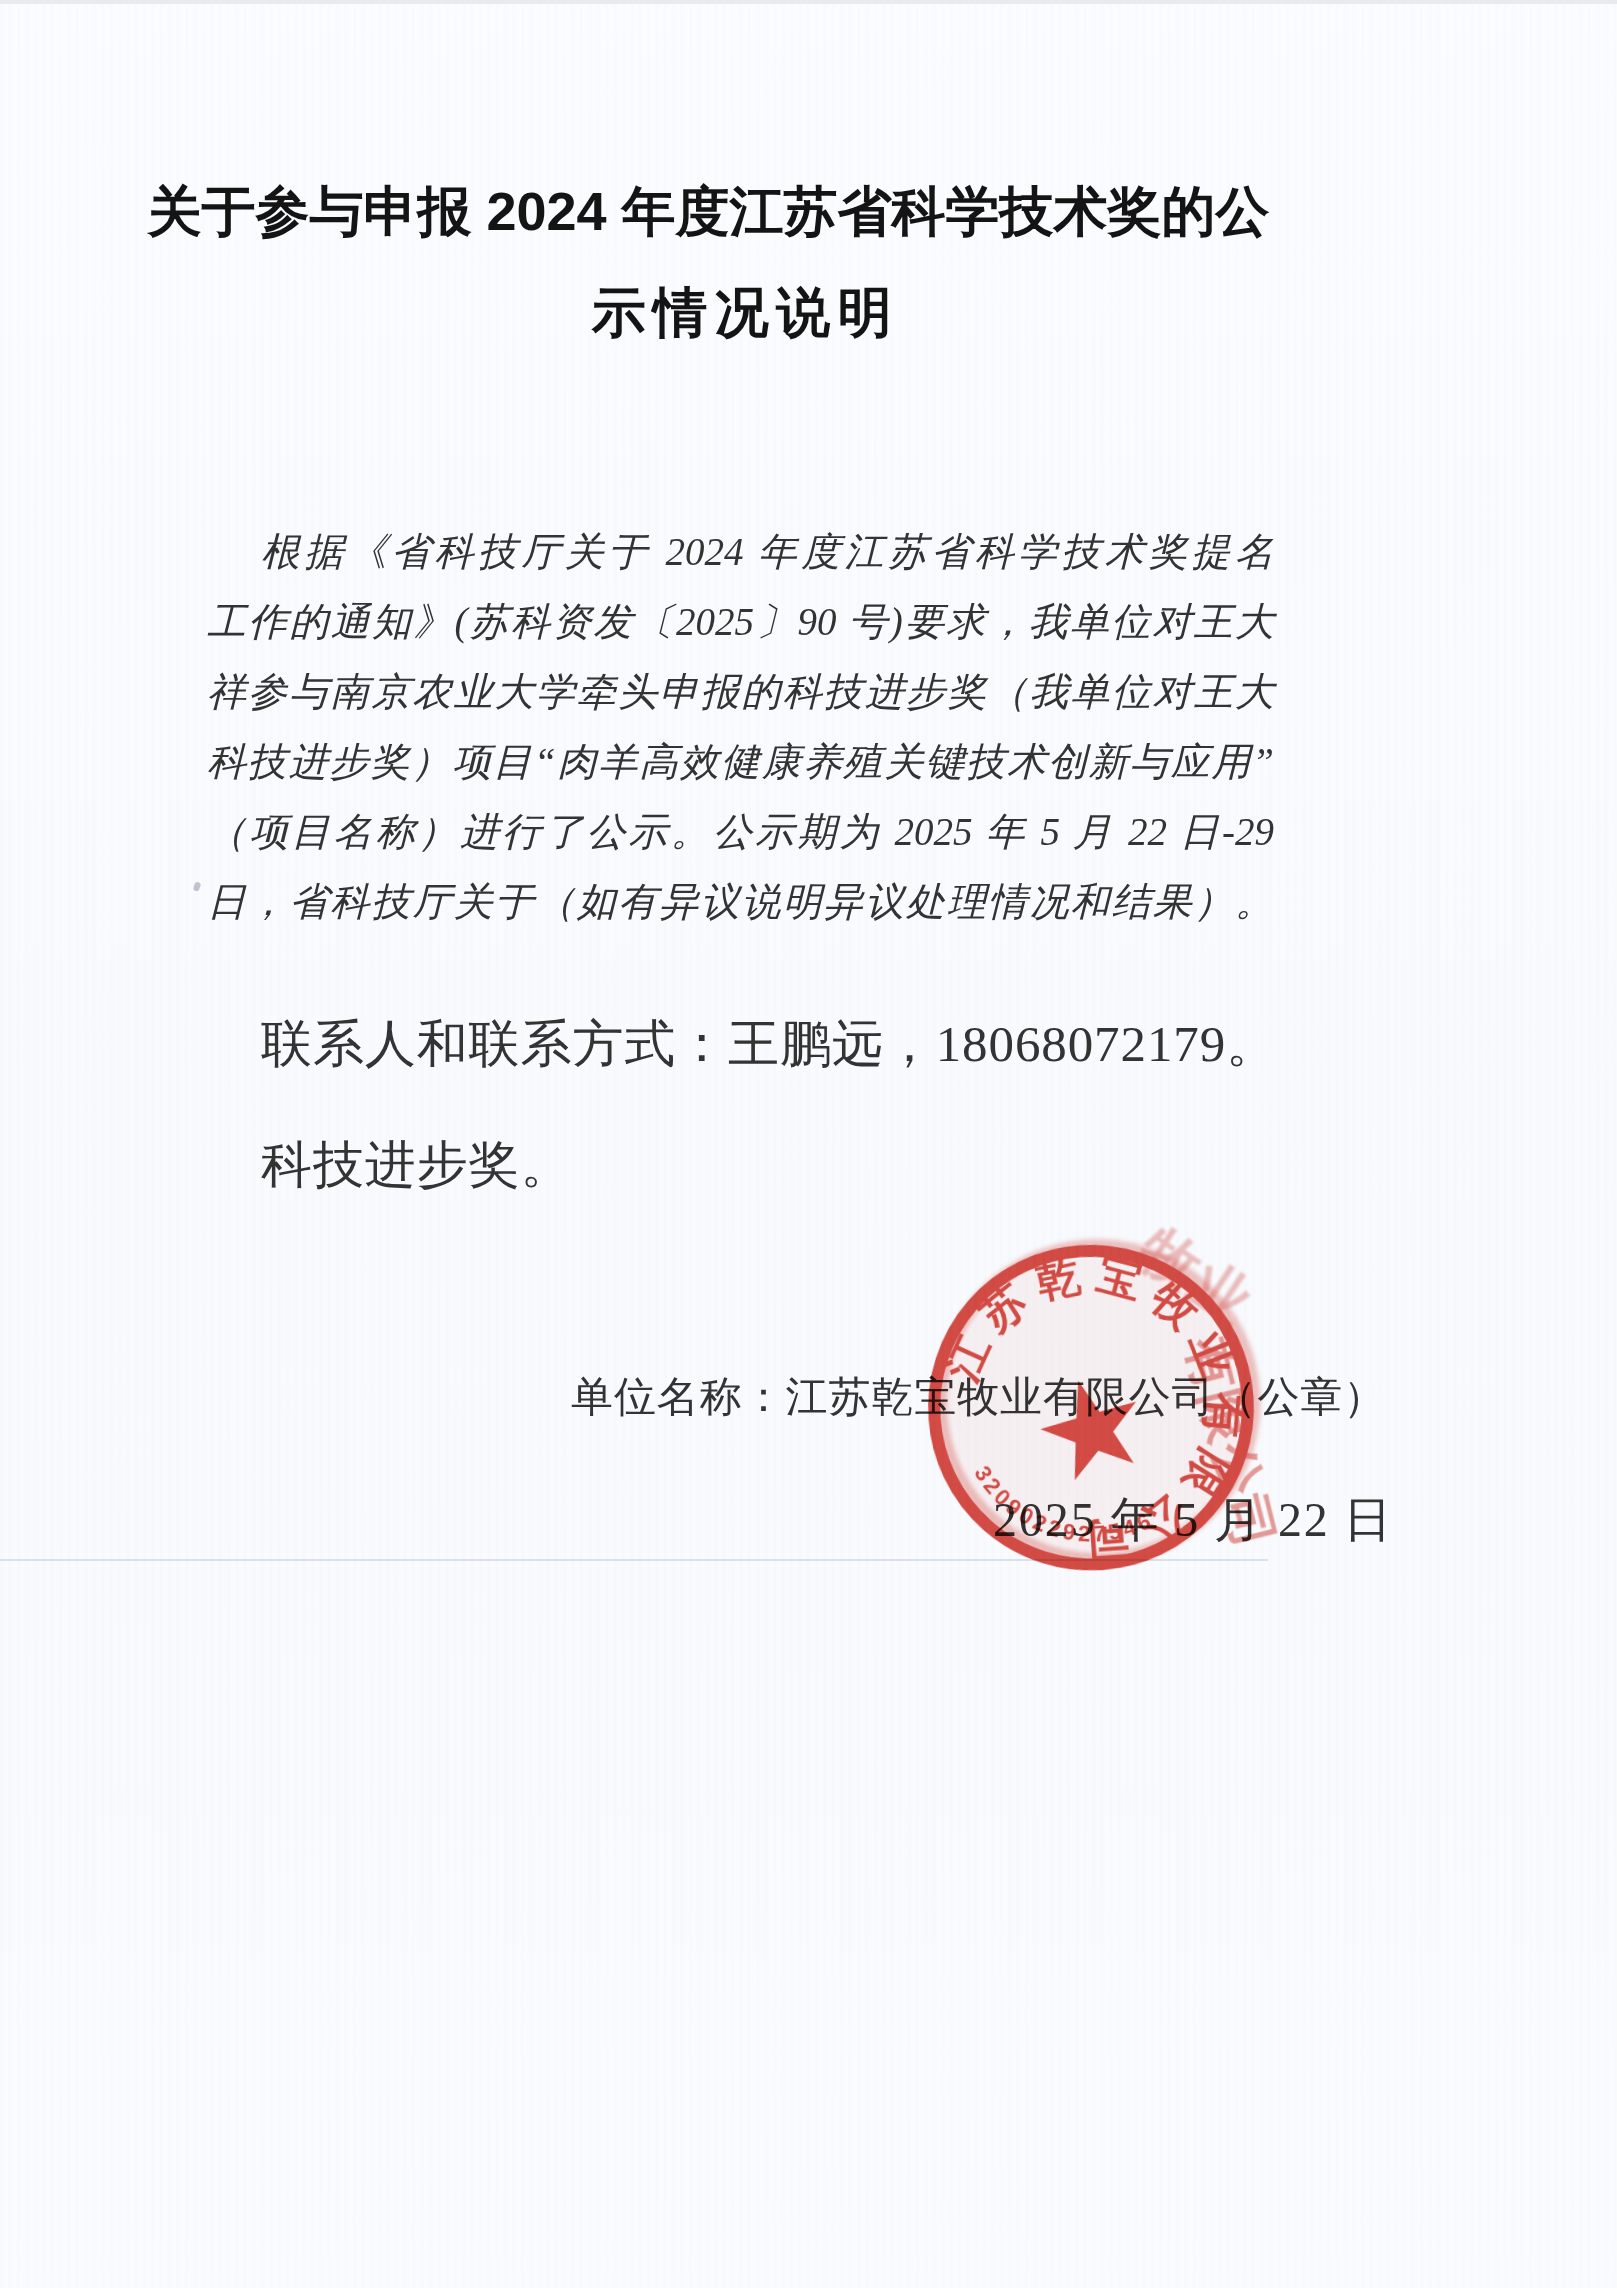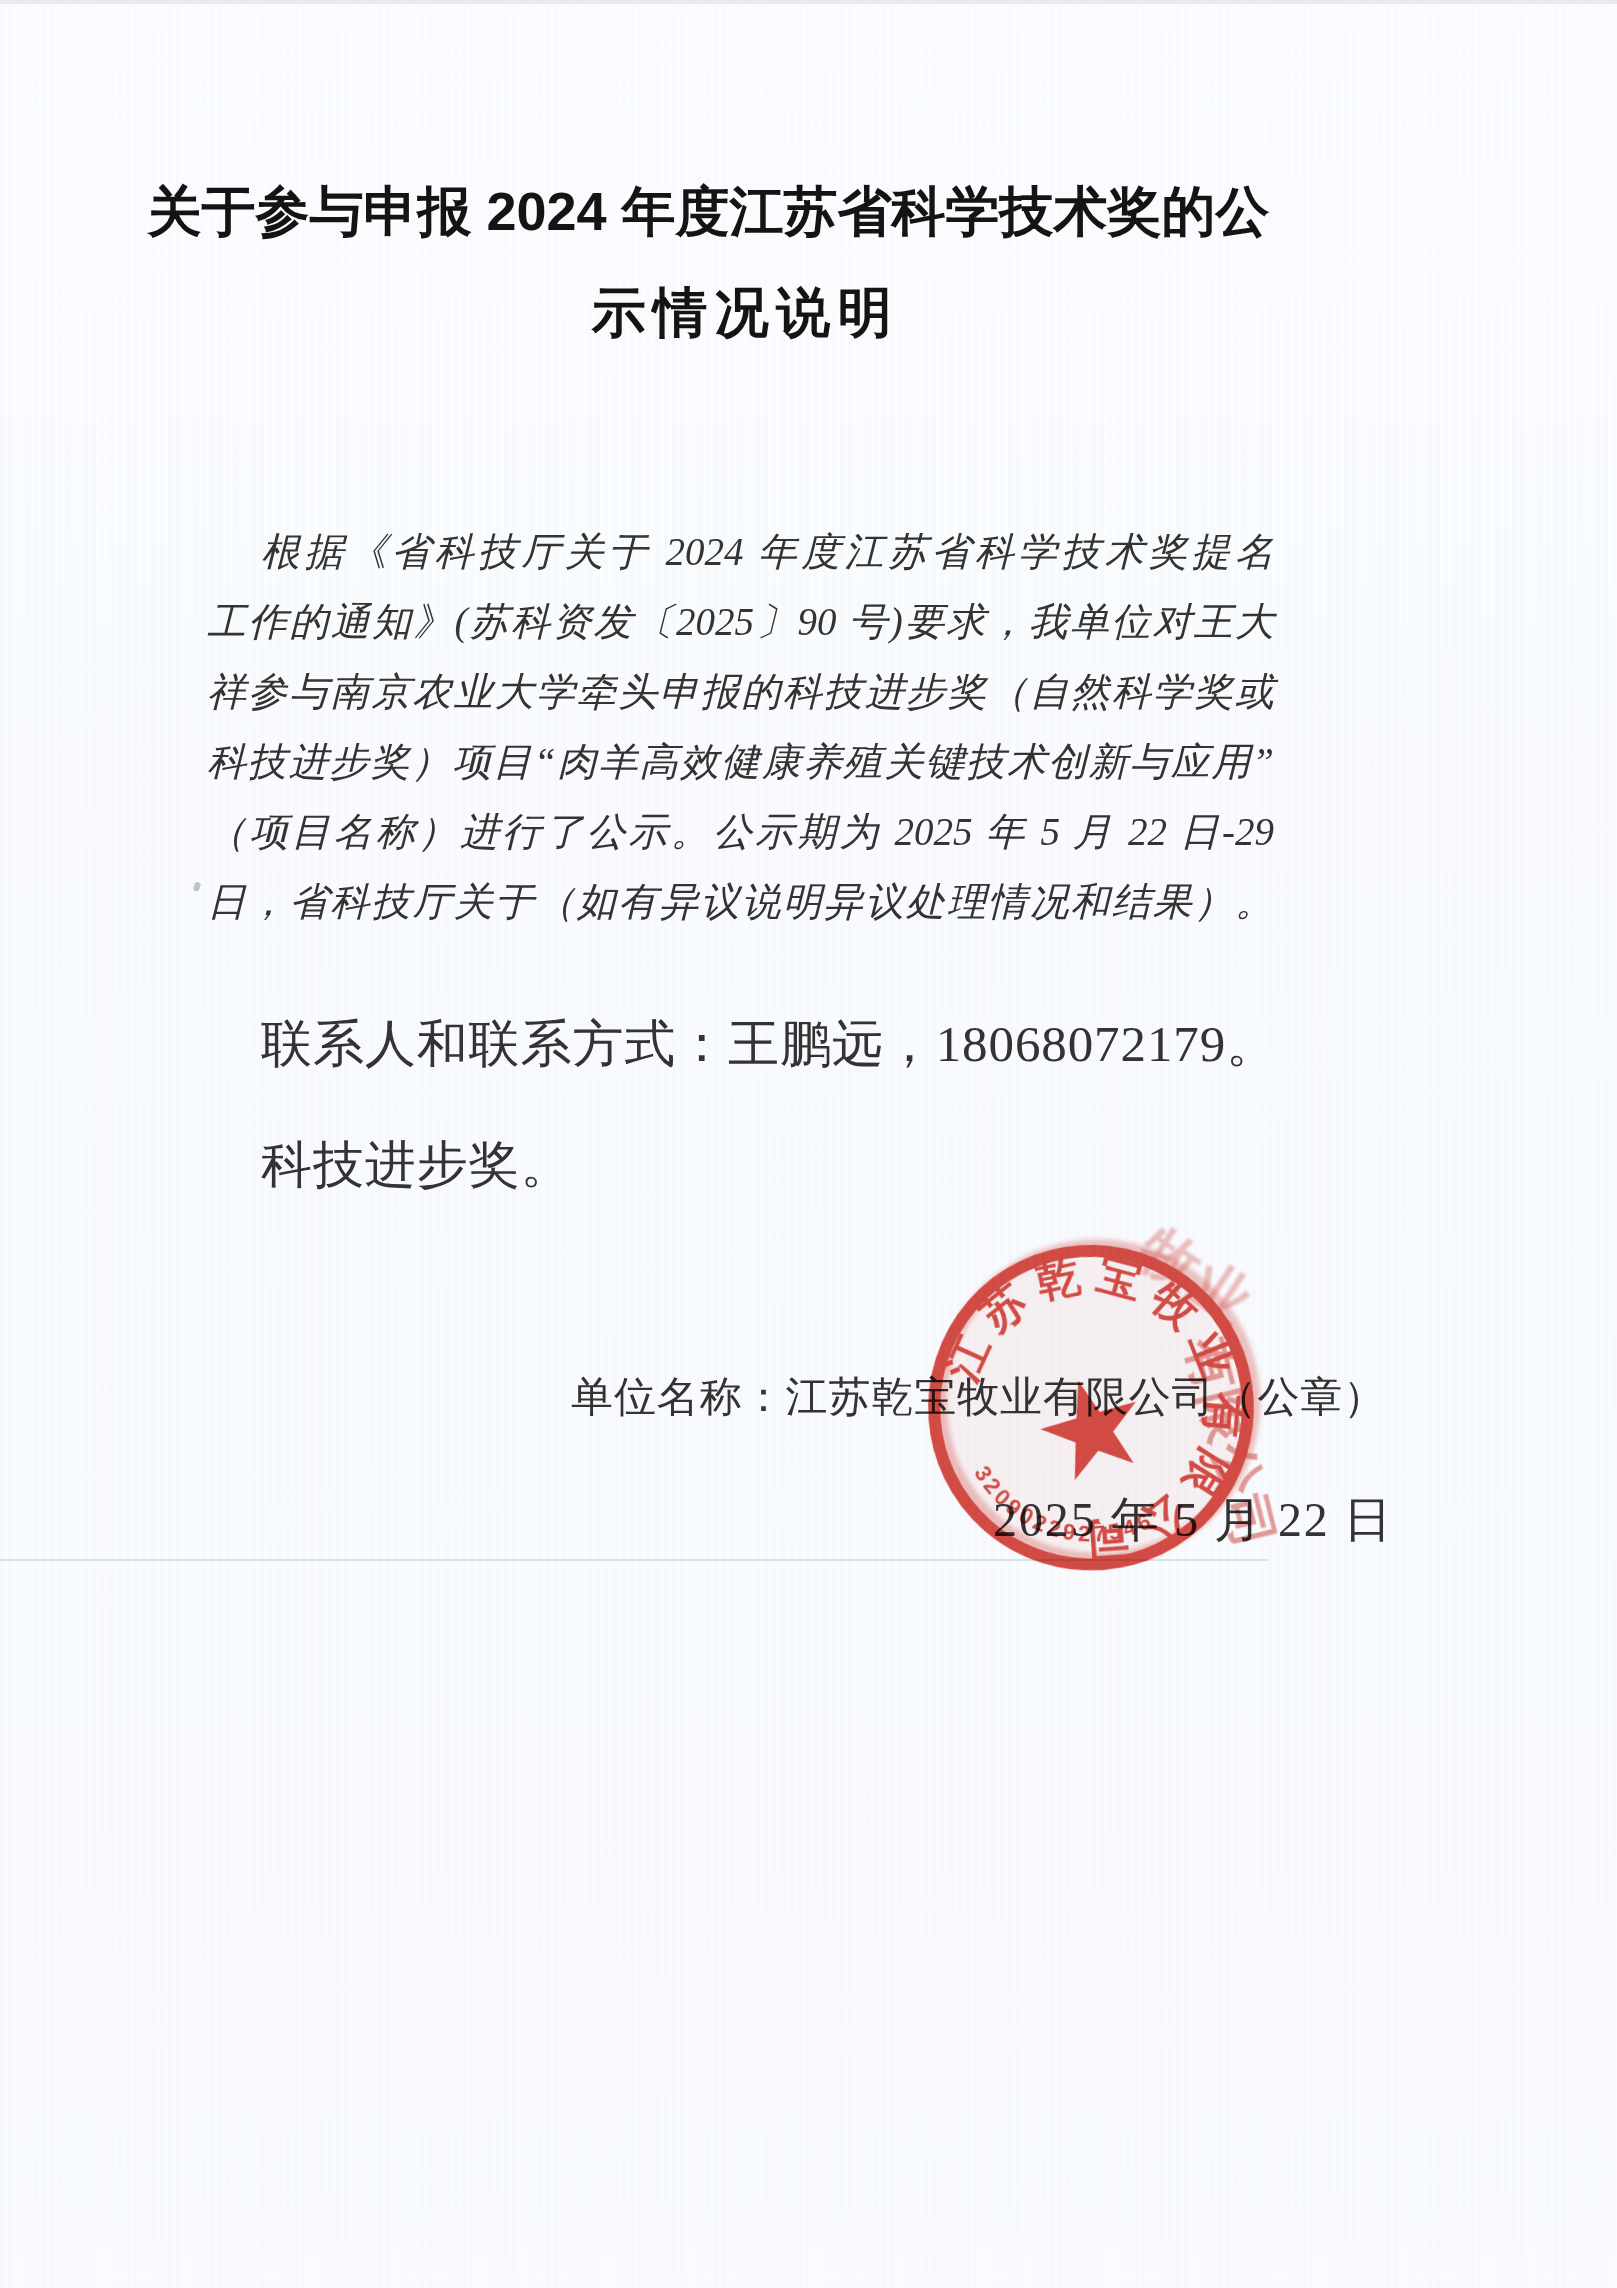--- a/index.html
+++ b/index.html
@@ -76,21 +76,21 @@
 <body>
 
 <div class="page">
 
   <div class="title-line l1">关于参与申报 2024 年度江苏省科学技术奖的公</div>
   <div class="title-line l2">示情况说明</div>
 
   <div class="body-block">
     <div class="body-line indent">根据《省科技厅关于 2024 年度江苏省科学技术奖提名</div>
     <div class="body-line">工作的通知》(苏科资发〔2025〕90 号)要求，我单位对王大</div>
-    <div class="body-line">祥参与南京农业大学牵头申报的科技进步奖（自然科学奖或</div>
+    <div class="body-line">祥参与南京农业大学牵头申报的科技进步奖（我单位对王大</div>
     <div class="body-line">科技进步奖）项目“肉羊高效健康养殖关键技术创新与应用”</div>
     <div class="body-line">（项目名称）进行了公示。公示期为 2025 年 5 月 22 日-29</div>
     <div class="body-line">日，省科技厅关于（如有异议说明异议处理情况和结果）。</div>
   </div>
 
   <div class="free-line contact">联系人和联系方式：王鹏远，18068072179。</div>
 
   <div class="free-line closing">科技进步奖。</div>
 
   <div class="free-line company">单位名称：江苏乾宝牧业有限公司（公章）</div>

